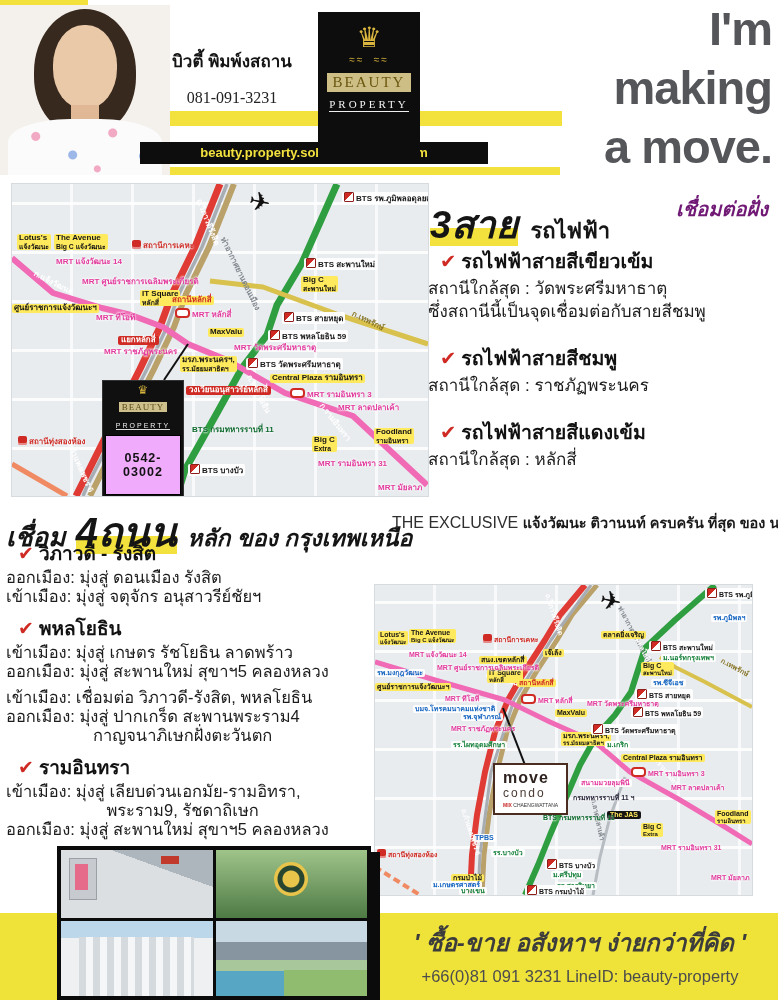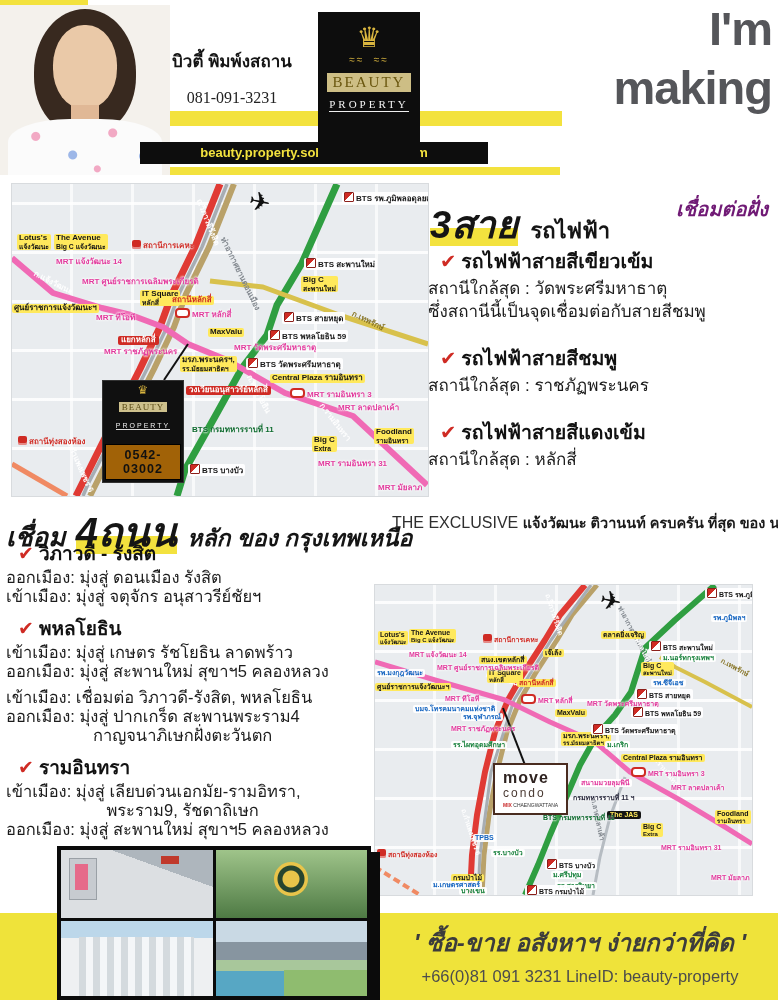--- a/index.html
+++ b/index.html
@@ -100,22 +100,22 @@
   .ic.train{width:9px;height:9px;background:#cf2b24;border-radius:2px;box-shadow:inset 0 -2px 0 rgba(255,255,255,.45);}
   .ic.bts{width:8px;height:8px;border-radius:1px;background:linear-gradient(135deg,#cf2b24 0 50%,#fff 50% 100%);border:1px solid #8c1f1a;}
   .ic.mrt{width:11px;height:6px;background:#fff;border:2px solid #cf2b24;border-radius:4px;}
 
   .maplogo{position:absolute;z-index:5;background:#101010;border:1px solid #333;width:76px;text-align:center;
            padding:3px 2px 2px;color:#d9b53f;}
   .maplogo .crown{font-size:12px;line-height:1;}
   .maplogo .b{font-family:"Liberation Serif",serif;font-size:9px;letter-spacing:1px;background:#cdc08c;color:#5c4d17;
               padding:0 3px;display:inline-block;margin-top:1px;}
   .maplogo .p{font-size:7px;color:#eee;letter-spacing:2px;border-bottom:1px solid #ddd;display:inline-block;margin-top:1px;}
-  .maplogo .lic{margin-top:12px;background:#a16207;color:#111;font-size:12.5px;font-weight:800;letter-spacing:1px;
-                border:1px solid #000;padding:3px 2px;}
+  .maplogo .lic{margin-top:3px;background:#f0abfc;color:#111;font-size:12.5px;font-weight:800;letter-spacing:1px;
+                border:1px solid #000;padding:15px 2px;}
 
   .plum{position:absolute;z-index:5;background:#fff;border:2px solid #4a2c20;padding:5px 8px;line-height:1;}
   .plum .n{font-size:16px;font-weight:700;color:#2f2320;letter-spacing:1px;}
   .plum .c{font-size:12px;color:#4a3a33;letter-spacing:2px;margin-top:1px;}
   .plum .m{font-size:5px;color:#333;margin-top:4px;}
   .plum .m b{color:#c92828;}
 
   
   .footer{position:absolute;left:0;top:913px;width:778px;height:87px;background:#efe33a;}
   .fq{position:absolute;left:388px;top:10px;width:384px;text-align:center;font-size:24px;font-weight:700;
@@ -165,20 +165,21 @@
     <div><span class="b">BEAUTY</span></div>
     <div><span class="p">PROPERTY</span></div>
   </div>
 
   <div class="emailbar">beauty.property.solution@gmail.com</div>
   <div class="stripe2"></div>
 
   <div class="tagline" id="tagline">
       <div>I'm</div>
       <div>making</div>
+      <div>a move.</div>
     </div>
 
   <div class="note">เชื่อมต่อฝั่ง</div>
   <div class="h3line">
     <span class="num hl">3สาย</span>
     <span class="suf">รถไฟฟ้า</span>
   </div>
   <div class="secs" id="rail-secs">
       <div class="sec">
         <div class="trow"><span class="check">✔</span><span>รถไฟฟ้าสายสีเขียวเข้ม</span></div>

